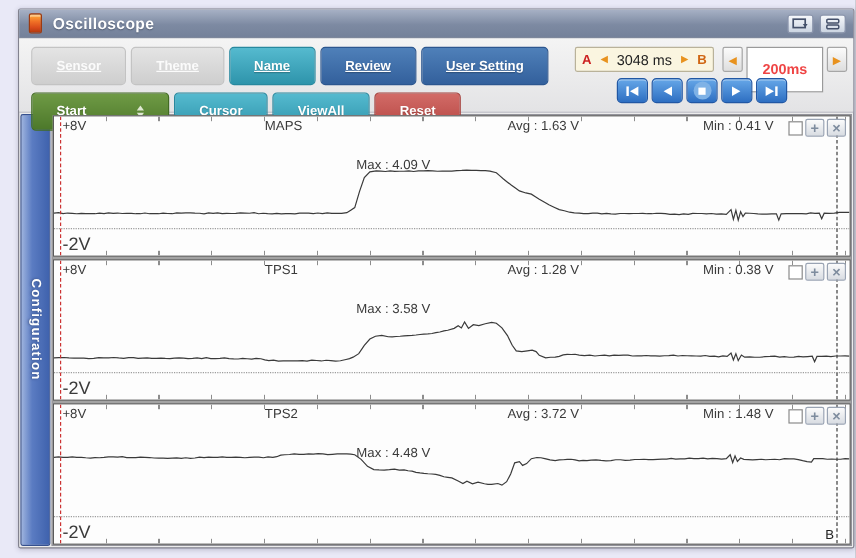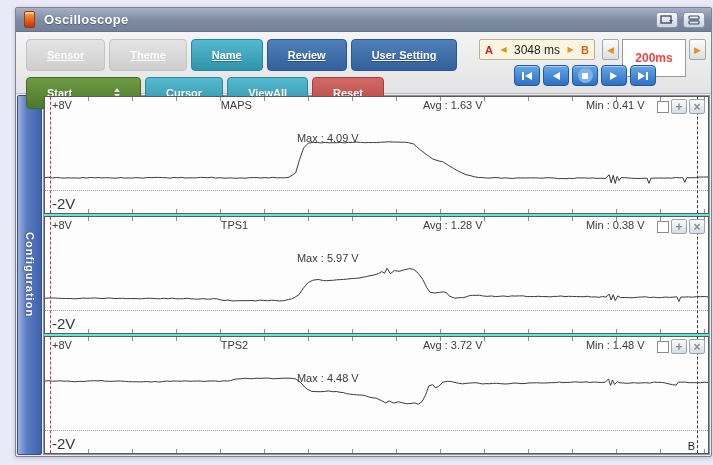--- a/index.html
+++ b/index.html
@@ -92,21 +92,21 @@
   .sidebar{
     width:25px;flex:0 0 25px;margin-right:1px;border-radius:2px;box-sizing:border-box;
     background:linear-gradient(90deg,#9db3de 0%,#5b7cc2 38%,#3f62ad 100%);
     border:1px solid #35508f;display:flex;align-items:center;justify-content:center;
   }
   .sidebar-label{
     writing-mode:vertical-rl;color:#fff;font-weight:bold;font-size:11px;letter-spacing:1px;
     text-shadow:0 1px 2px rgba(20,30,60,.5);
   }
   .channels{
-    flex:1;display:flex;flex-direction:column;gap:2px;background:#5eead4;
+    flex:1;display:flex;flex-direction:column;gap:2px;background:#a3a3a3;
     border:1px solid #93939b;min-height:0;
   }
   .panel{flex:1;position:relative;background:#fdfdfd;border:1px solid #5a5a5a;overflow:hidden;min-height:0;}
   svg.wave{position:absolute;left:0;top:0;width:100%;height:100%;}
   .zero-line{position:absolute;left:0;right:0;top:80%;border-top:1px dotted #9d9d9d;}
   .cursor-a{position:absolute;left:5px;top:0;bottom:0;border-left:1px dashed #cc3333;}
   .cursor-b{position:absolute;right:10px;top:0;bottom:0;border-left:1px dashed #3c3c3c;}
   .ticks{position:absolute;left:0;right:0;height:4px;
     background:repeating-linear-gradient(90deg,transparent 0,transparent 43px,#8d8d8d 43px,#8d8d8d 44px);}
   .ticks.top{top:0;}.ticks.bottom{bottom:0;}
@@ -255,21 +255,21 @@
       <section class="panel">
         <div class="ticks top"></div>
         <svg class="wave" viewBox="0 0 673 120" preserveAspectRatio="none">
             <path d="M0.0 84.0L4.2 83.8L8.4 83.7L12.6 84.0L16.8 84.2L21.0 84.3L25.2 84.3L29.4 84.6L33.6 84.4L37.9 83.9L42.1 84.1L46.3 84.0L50.5 83.7L54.7 84.1L58.9 84.4L63.1 83.8L67.3 83.9L71.1 84.4L75.0 84.2L78.8 84.1L82.7 84.5L86.5 84.4L90.4 84.3L94.2 84.5L98.1 84.6L101.9 84.2L105.8 84.0L109.6 84.2L113.4 84.6L117.3 84.5L121.1 84.1L125.0 84.6L128.8 83.9L132.7 84.6L136.5 84.7L140.4 84.5L144.2 84.1L148.1 84.6L151.9 84.9L155.8 85.0L159.6 84.5L163.4 84.8L167.3 85.1L171.1 84.4L175.0 84.8L178.3 85.7L181.7 86.4L185.7 85.9L189.8 86.8L193.8 86.7L197.9 86.6L201.9 86.5L205.9 86.6L210.0 86.4L214.0 86.8L218.1 86.0L222.1 86.3L226.1 86.7L230.2 86.1L234.2 86.4L238.2 86.9L242.3 86.5L247.0 85.4L250.0 84.7L253.0 83.4L257.8 80.4L262.5 73.2L267.2 67.8L271.9 65.4L277.3 64.6L282.7 65.8L286.0 65.9L289.4 65.6L292.8 65.4L296.1 65.0L299.5 64.8L302.9 64.6L306.2 64.3L309.6 63.9L312.9 63.6L316.3 63.4L319.7 63.0L323.0 62.2L326.4 61.7L329.8 60.7L333.1 60.2L338.5 58.6L341.9 56.4L344.6 58.2L347.3 53.0L350.6 58.6L354.7 55.4L359.4 56.2L364.8 54.6L370.2 53.4L374.2 54.2L378.9 58.2L383.6 64.8L387.6 73.2L391.0 78.0L395.7 78.6L400.4 78.0L404.5 77.4L407.8 78.6L410.5 81.8L415.9 84.0L420.0 83.5L424.0 83.4L427.4 82.7L430.7 81.4L434.1 81.0L437.4 81.1L440.8 80.9L444.2 81.6L448.7 82.1L453.2 81.7L457.6 82.4L461.7 82.0L465.7 81.7L469.8 82.3L473.8 81.6L477.8 81.8L481.7 81.6L485.5 81.6L489.4 82.4L493.2 82.3L497.1 82.3L500.9 82.0L504.8 82.3L508.6 82.3L512.4 82.6L516.3 82.2L520.1 82.1L524.0 81.7L527.8 82.4L531.7 82.0L535.5 82.2L539.4 82.3L543.2 82.4L547.1 82.5L550.9 82.0L554.7 82.8L558.6 82.6L562.2 83.1L565.8 82.3L569.4 82.8L572.7 79.8L574.7 85.8L576.8 80.4L578.8 86.4L581.5 81.6L584.2 83.4L588.5 83.2L592.8 83.5L597.1 83.5L601.4 83.0L605.7 82.8L609.7 82.5L613.8 83.4L617.8 82.9L621.9 83.5L625.9 83.3L629.8 82.8L633.6 83.2L637.5 82.9L641.4 82.6L643.4 87.4L645.4 82.8L649.3 82.8L653.3 82.6L657.2 83.0L661.2 82.4L665.1 82.4L669.1 82.3L673.0 82.6" fill="none" stroke="#3a3a3a" stroke-width="1" vector-effect="non-scaling-stroke"></path>
           </svg>
         <div class="zero-line"></div>
         <div class="cursor-a"></div>
         <div class="cursor-b"></div>
         <span class="hlabel vmax">+8V</span>
         <span class="hlabel ch-name">TPS1</span>
-        <span class="hlabel stat max">Max : 5.97 V</span>
+        <span class="hlabel stat max">Max : 3.58 V</span>
         <span class="hlabel stat avg">Avg : 1.28 V</span>
         <span class="hlabel stat min">Min : 0.38 V</span>
         <span class="vmin">-2V</span>
         <div class="panel-controls">
           <span class="chk"></span>
           <button class="mini">+</button>
           <button class="mini">×</button>
         </div>
         <div class="ticks bottom"></div>
       </section>

